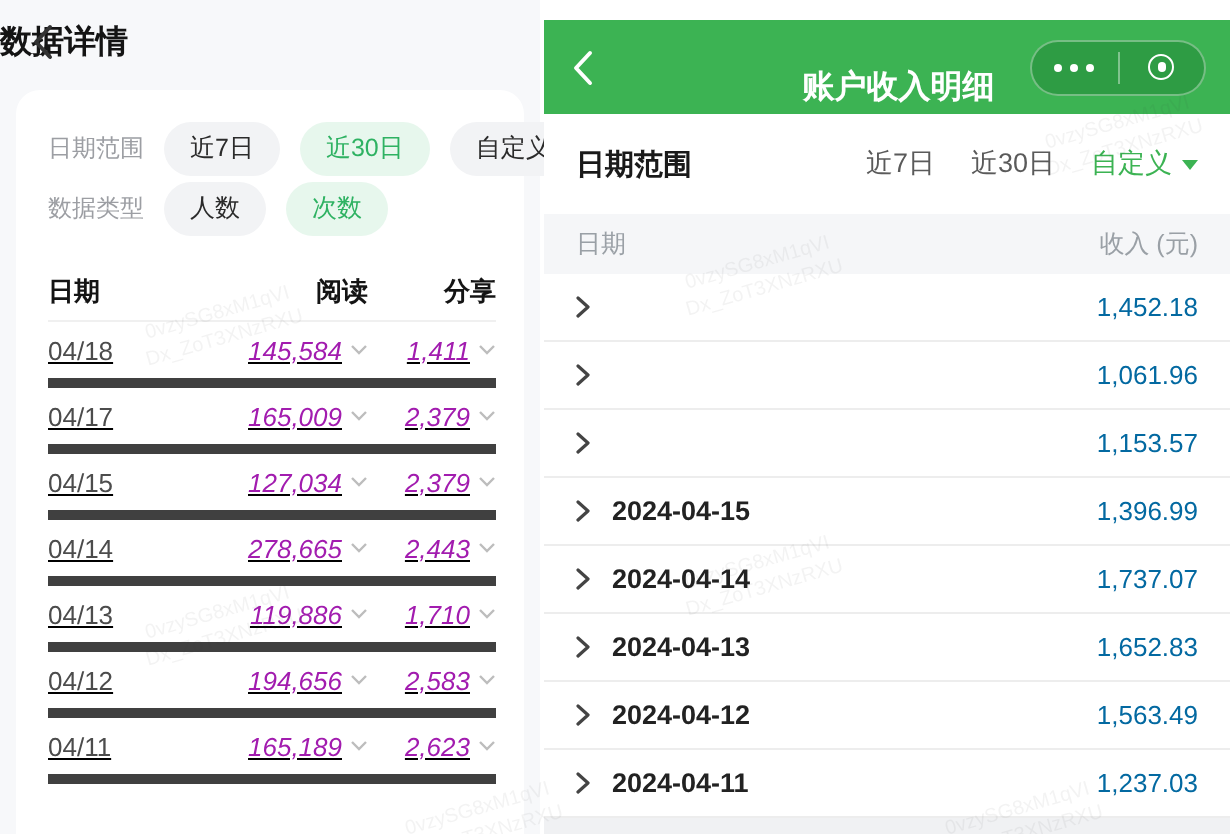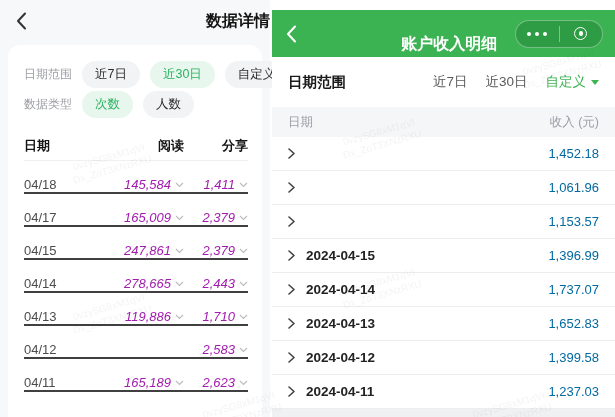--- a/index.html
+++ b/index.html
@@ -6,40 +6,40 @@
   html, body { margin:0; padding:0; }
   body {
     width:615px; height:417px; overflow:hidden;
     font-family:"Liberation Sans","DejaVu Sans",sans-serif;
     background:#ffffff;
   }
   .stage { position:relative; width:615px; height:417px; background:#ffffff; overflow:hidden; }
 
   
   .panel-left { position:absolute; left:0; top:0; width:270px; height:417px; background:#f7f8fa; }
-  .pl-header { position:relative; height:42px; display:flex; align-items:center; justify-content:flex-end;padding-left:48px; }
+  .pl-header { position:relative; height:42px; display:flex; align-items:center; justify-content:flex-start; }
   .pl-back { position:absolute; left:16px; top:12px; cursor:pointer; display:flex; }
   .pl-title { font-size:16px; font-weight:700; color:#141414; }
 
   .card {
     position:absolute; left:8px; right:8px; top:45px; bottom:0;
     background:#ffffff; border-radius:12px 12px 0 0; padding:14px 14px 0 16px;
   }
   .filter-row { height:30px; display:flex; align-items:center; }
   .flabel { font-size:12px; color:#9c9ea3; width:58px; flex:none; }
   .pill {
     font-size:12.5px; color:#2b2b2b; background:#f2f3f5;
     padding:5px 13px; border-radius:15px; margin-right:10px; cursor:pointer; white-space:nowrap;
   }
   .pill.green { background:#e7f7ed; color:#2eb262; }
 
   .thead { margin-top:12px; height:30px; display:flex; align-items:center;
            border-bottom:1px solid #f0f0f0; font-size:13px; font-weight:700; color:#141414; }
-  .trow  { height:33px; display:flex; align-items:flex-end;
-           border-bottom:2px solid #404040; font-size:13px; }
+  .trow  { height:33px; display:flex; align-items:center;
+           border-bottom:5px solid #404040; font-size:13px;text-decoration:underline; }
   .col-d { width:56px; flex:none; }
   .col-r { width:104px; flex:none; display:flex; justify-content:flex-end; align-items:center; }
   .col-s { flex:1; display:flex; justify-content:flex-end; align-items:center; }
   .trow .col-d { color:#4c4c4c; }
   .num { color:#a21caf; }
   .dd  { margin-left:4px; display:flex; cursor:pointer; }
 
   
   .panel-right { position:absolute; left:272px; top:0; width:343px; height:417px; background:#f0f1f3; }
   .statusbar { height:10px; background:#ffffff; }
@@ -103,22 +103,22 @@
 
     <div class="card">
       <div class="filter-row">
         <span class="flabel">日期范围</span>
         <span class="pill">近7日</span>
         <span class="pill green">近30日</span>
         <span class="pill">自定义</span>
       </div>
       <div class="filter-row">
         <span class="flabel">数据类型</span>
+        <span class="pill">人数</span>
         <span class="pill green">次数</span>
-        <span class="pill">人数</span>
       </div>
 
       <div class="thead">
         <span class="col-d">日期</span>
         <span class="col-r">阅读</span>
         <span class="col-s">分享</span>
       </div>
 
       <div class="trow">
         <span class="col-d">04/18</span>
@@ -154,21 +154,21 @@
             <span class="dd">
               <svg width="9" height="6">
                 <polyline points="1,1 4.5,4.5 8,1" fill="none" stroke="#bdbdbd" stroke-width="1.2"></polyline>
               </svg>
             </span>
           </span>
       </div>
       <div class="trow">
         <span class="col-d">04/15</span>
         <span class="col-r">
-            <i class="num">247,861</i>
+            <i class="num">127,034</i>
             <span class="dd">
               <svg width="9" height="6">
                 <polyline points="1,1 4.5,4.5 8,1" fill="none" stroke="#bdbdbd" stroke-width="1.2"></polyline>
               </svg>
             </span>
           </span>
         <span class="col-s">
             <i class="num">2,379</i>
             <span class="dd">
               <svg width="9" height="6">
@@ -210,20 +210,28 @@
             <i class="num">1,710</i>
             <span class="dd">
               <svg width="9" height="6">
                 <polyline points="1,1 4.5,4.5 8,1" fill="none" stroke="#bdbdbd" stroke-width="1.2"></polyline>
               </svg>
             </span>
           </span>
       </div>
       <div class="trow">
         <span class="col-d">04/12</span>
+        <span class="col-r">
+            <i class="num">194,656</i>
+            <span class="dd">
+              <svg width="9" height="6">
+                <polyline points="1,1 4.5,4.5 8,1" fill="none" stroke="#bdbdbd" stroke-width="1.2"></polyline>
+              </svg>
+            </span>
+          </span>
         <span class="col-s">
             <i class="num">2,583</i>
             <span class="dd">
               <svg width="9" height="6">
                 <polyline points="1,1 4.5,4.5 8,1" fill="none" stroke="#bdbdbd" stroke-width="1.2"></polyline>
               </svg>
             </span>
           </span>
       </div>
       <div class="trow">
@@ -339,21 +347,21 @@
         <span class="rdate">2024-04-13</span>
         <span class="rval">1,652.83</span>
       </div>
       <div class="trow2">
         <span class="chev">
             <svg width="7" height="11">
               <polyline points="1,1 6,5.5 1,10" fill="none" stroke="#444" stroke-width="1.6" stroke-linecap="round" stroke-linejoin="round"></polyline>
             </svg>
           </span>
         <span class="rdate">2024-04-12</span>
-        <span class="rval">1,399.58</span>
+        <span class="rval">1,563.49</span>
       </div>
       <div class="trow2">
         <span class="chev">
             <svg width="7" height="11">
               <polyline points="1,1 6,5.5 1,10" fill="none" stroke="#444" stroke-width="1.6" stroke-linecap="round" stroke-linejoin="round"></polyline>
             </svg>
           </span>
         <span class="rdate">2024-04-11</span>
         <span class="rval">1,237.03</span>
       </div>

